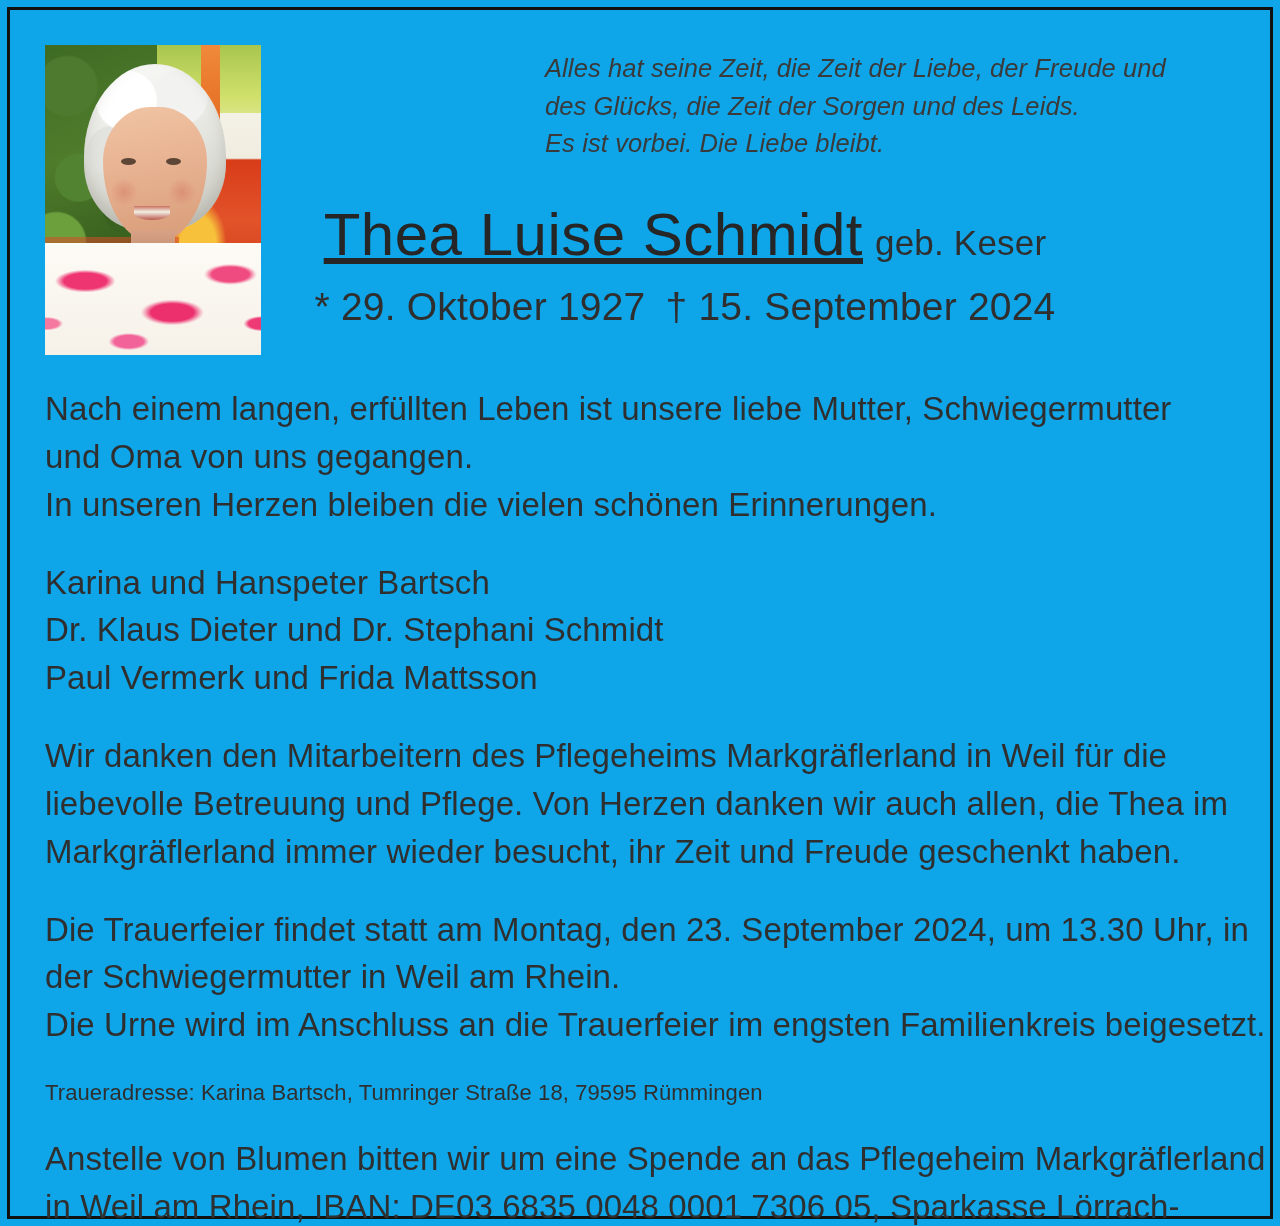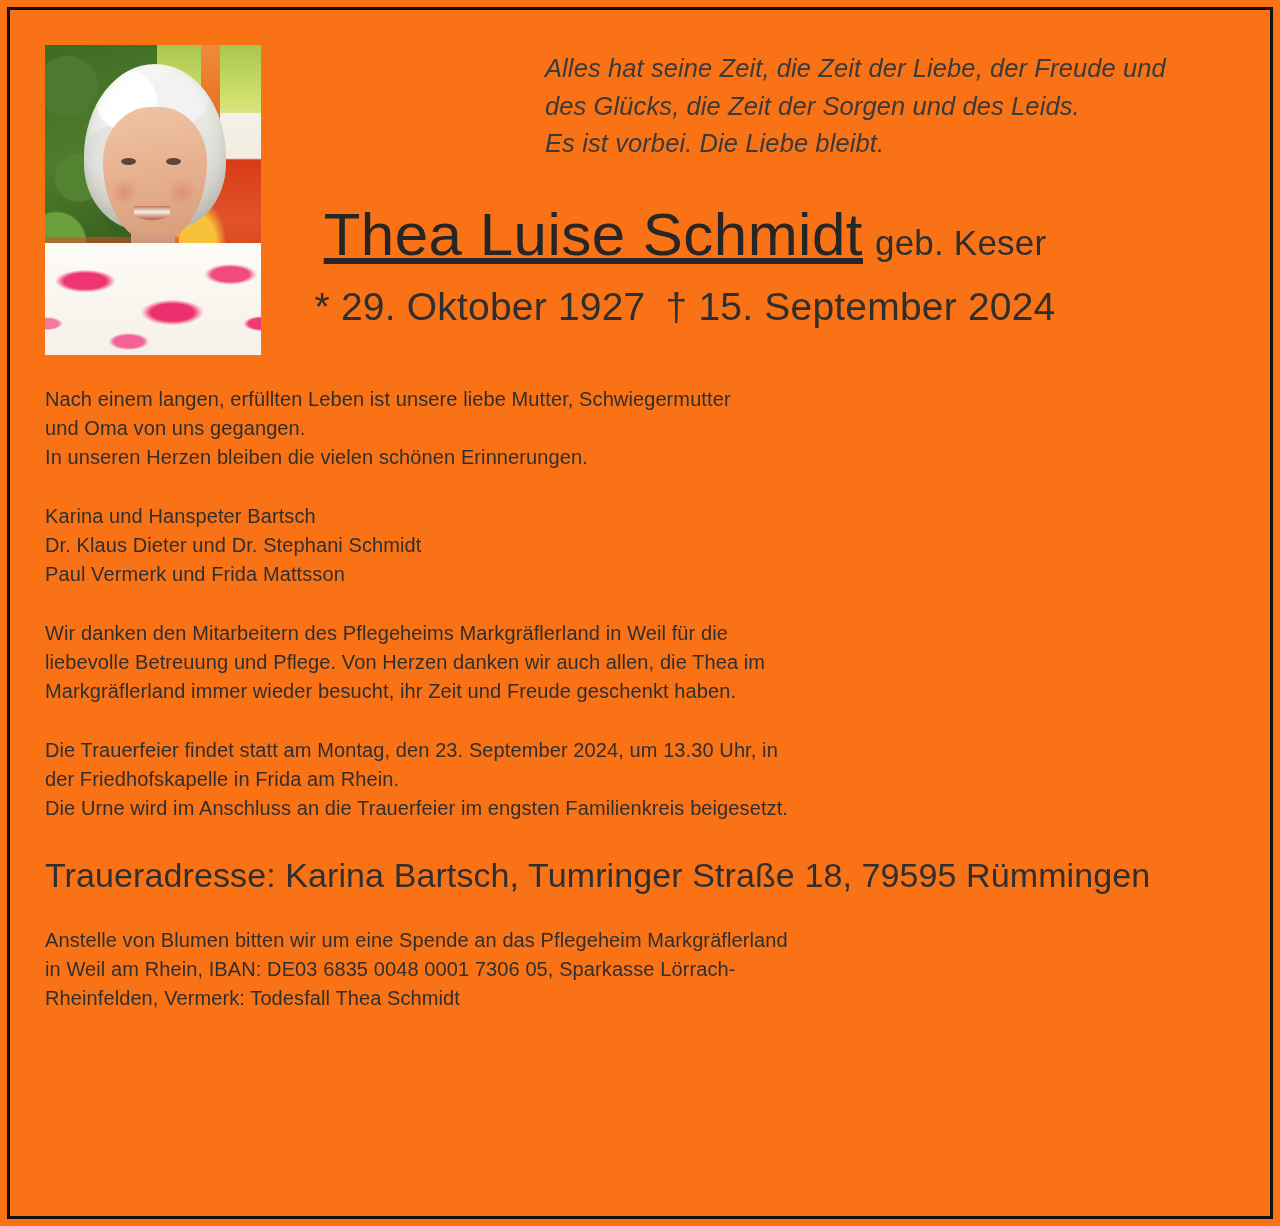--- a/index.html
+++ b/index.html
@@ -14,21 +14,21 @@
     font-family: "Liberation Sans", sans-serif;
     color: #2f2f2f;
     overflow: hidden;
   }
 
   .page {
     position: relative;
     width: 1280px;
     height: 1226px;
     box-sizing: border-box;
-    background: #f97316;
+    background: #0ea5e9;
   }
 
   
   .frame {
     position: absolute;
     left: 7px;
     top: 7px;
     right: 7px;
     bottom: 7px;
     border: 3px solid #111111;
@@ -198,29 +198,29 @@
   .dates .sep { display: inline-block; width: 20px; }
 
   
   .body {
     position: absolute;
     left: 0;
     top: 340px;
     right: 0;
   }
   .para {
-    font-size: 20px;
+    font-size: 33px;
     line-height: 1.45;
     color: #2f2f2f;
     letter-spacing: .1px;
     margin: 0 0 30px 0;
   }
   .para .line { display: block; white-space: nowrap; }
   .para.tight { margin-bottom: 28px; }
-  .para.small { font-size: 34px; margin-bottom: 26px; }
+  .para.small { font-size: 22px; margin-bottom: 26px; }
 </style>
 </head>
 <body>
 
 <div class="page">
 
   <div class="frame"></div>
 
   <div class="inner">
 
@@ -279,21 +279,21 @@
       </p>
 
       <p class="para">
         <span class="line">Wir danken den Mitarbeitern des Pflegeheims Markgräflerland in Weil für die</span>
         <span class="line">liebevolle Betreuung und Pflege. Von Herzen danken wir auch allen, die Thea im</span>
         <span class="line">Markgräflerland immer wieder besucht, ihr Zeit und Freude geschenkt haben.</span>
       </p>
 
       <p class="para tight">
         <span class="line">Die Trauerfeier findet statt am Montag, den 23. September 2024, um 13.30 Uhr, in</span>
-        <span class="line">der Friedhofskapelle in Frida am Rhein.</span>
+        <span class="line">der Schwiegermutter in Weil am Rhein.</span>
         <span class="line">Die Urne wird im Anschluss an die Trauerfeier im engsten Familienkreis beigesetzt.</span>
       </p>
 
       <p class="para small">Traueradresse: Karina Bartsch, Tumringer Straße 18, 79595 Rümmingen</p>
 
       <p class="para">
         <span class="line">Anstelle von Blumen bitten wir um eine Spende an das Pflegeheim Markgräflerland</span>
         <span class="line">in Weil am Rhein, IBAN: DE03 6835 0048 0001 7306 05, Sparkasse Lörrach-</span>
         <span class="line">Rheinfelden, Vermerk: Todesfall Thea Schmidt</span>
       </p>

